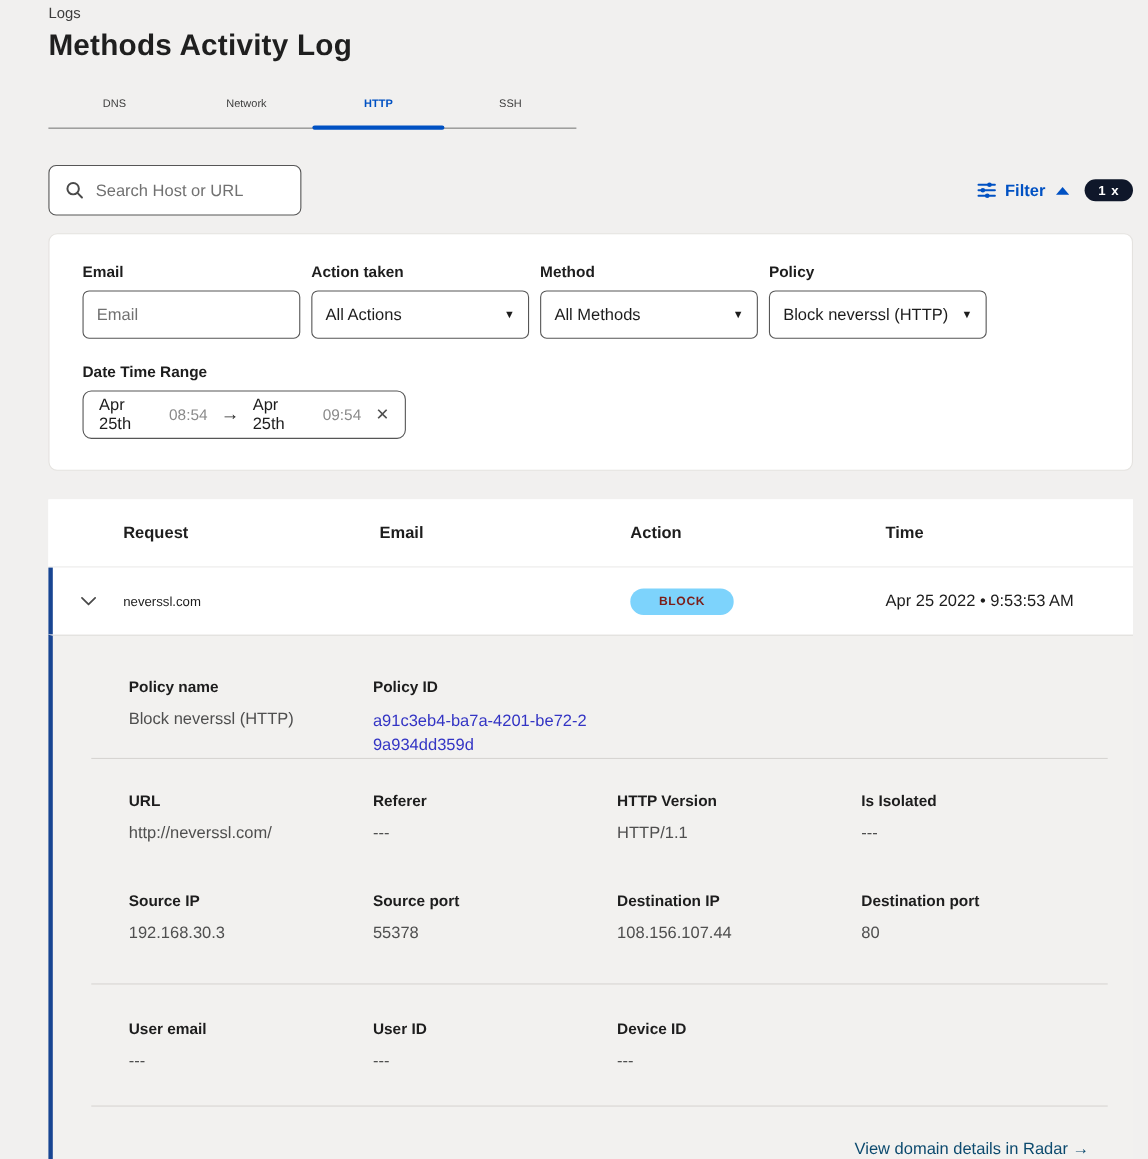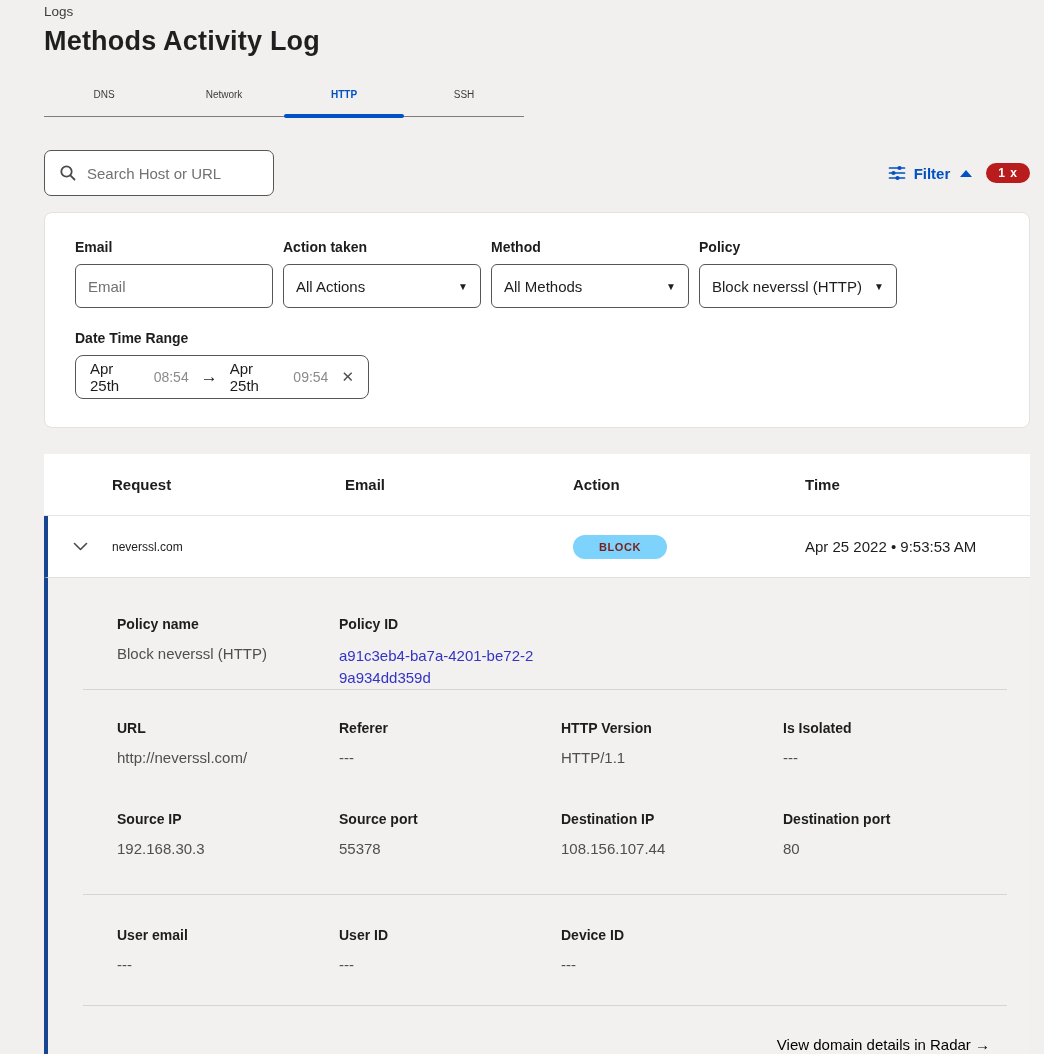--- a/index.html
+++ b/index.html
@@ -40,21 +40,21 @@
     font-family: "Liberation Sans", sans-serif; color: #1d1d1d; background: transparent;
   }
   .search-input::placeholder { color: #717171; }
   .filter-controls { display: flex; align-items: center; gap: 8px; cursor: pointer; }
   .filter-label { color: #0051c3; font-size: 15px; font-weight: 700; }
   .caret-up {
     width: 0; height: 0; border-left: 6px solid transparent; border-right: 6px solid transparent;
     border-bottom: 7px solid #0051c3; margin-left: 2px;
   }
   .filter-badge {
-    margin-left: 6px; background: #b91c1c; color: #fff; font-size: 12px; font-weight: 700;
+    margin-left: 6px; background: #0f172a; color: #fff; font-size: 12px; font-weight: 700;
     border-radius: 11px; padding: 3px 12px; letter-spacing: 1px;
   }
 
   
   .filter-panel {
     width: 986px; margin: 16px 0 0 44px; background: #fff; border: 1px solid #e4e2df;
     border-radius: 8px; padding: 26px 30px 30px 30px; height: 216px;
   }
   .filter-grid { display: grid; grid-template-columns: repeat(4, 198px); column-gap: 10px; }
   .field-label { font-size: 14px; font-weight: 700; color: #1d1d1d; margin-bottom: 9px; }
@@ -113,21 +113,21 @@
     font-size: 15px; color: #3334c4; max-width: 196px; word-break: break-all;
     line-height: 1.45; cursor: pointer; display: block;
   }
   .divider { border: none; border-top: 1px solid #d7d5d2; margin-left: 35px; }
   .div-1 { margin-top: 0px; }
   .sec-conn { padding-top: 30px; }
   .sec-conn .row2 { margin-top: 45px; }
   .div-2 { margin-top: 37px; }
   .sec-user { padding-top: 32px; padding-bottom: 32px; }
   .radar-row { text-align: right; padding: 30px 17px 0 0; }
-  .radar-link { color: #000000; font-size: 15px; cursor: pointer; text-decoration: none; }
+  .radar-link { color: #0c4a6e; font-size: 15px; cursor: pointer; text-decoration: none; }
 </style>
 </head>
 <body>
 
 <div class="page">
 
   <div class="header">
     <div class="breadcrumb">Logs</div>
     <div class="page-title">Methods Activity Log</div>
   </div>

